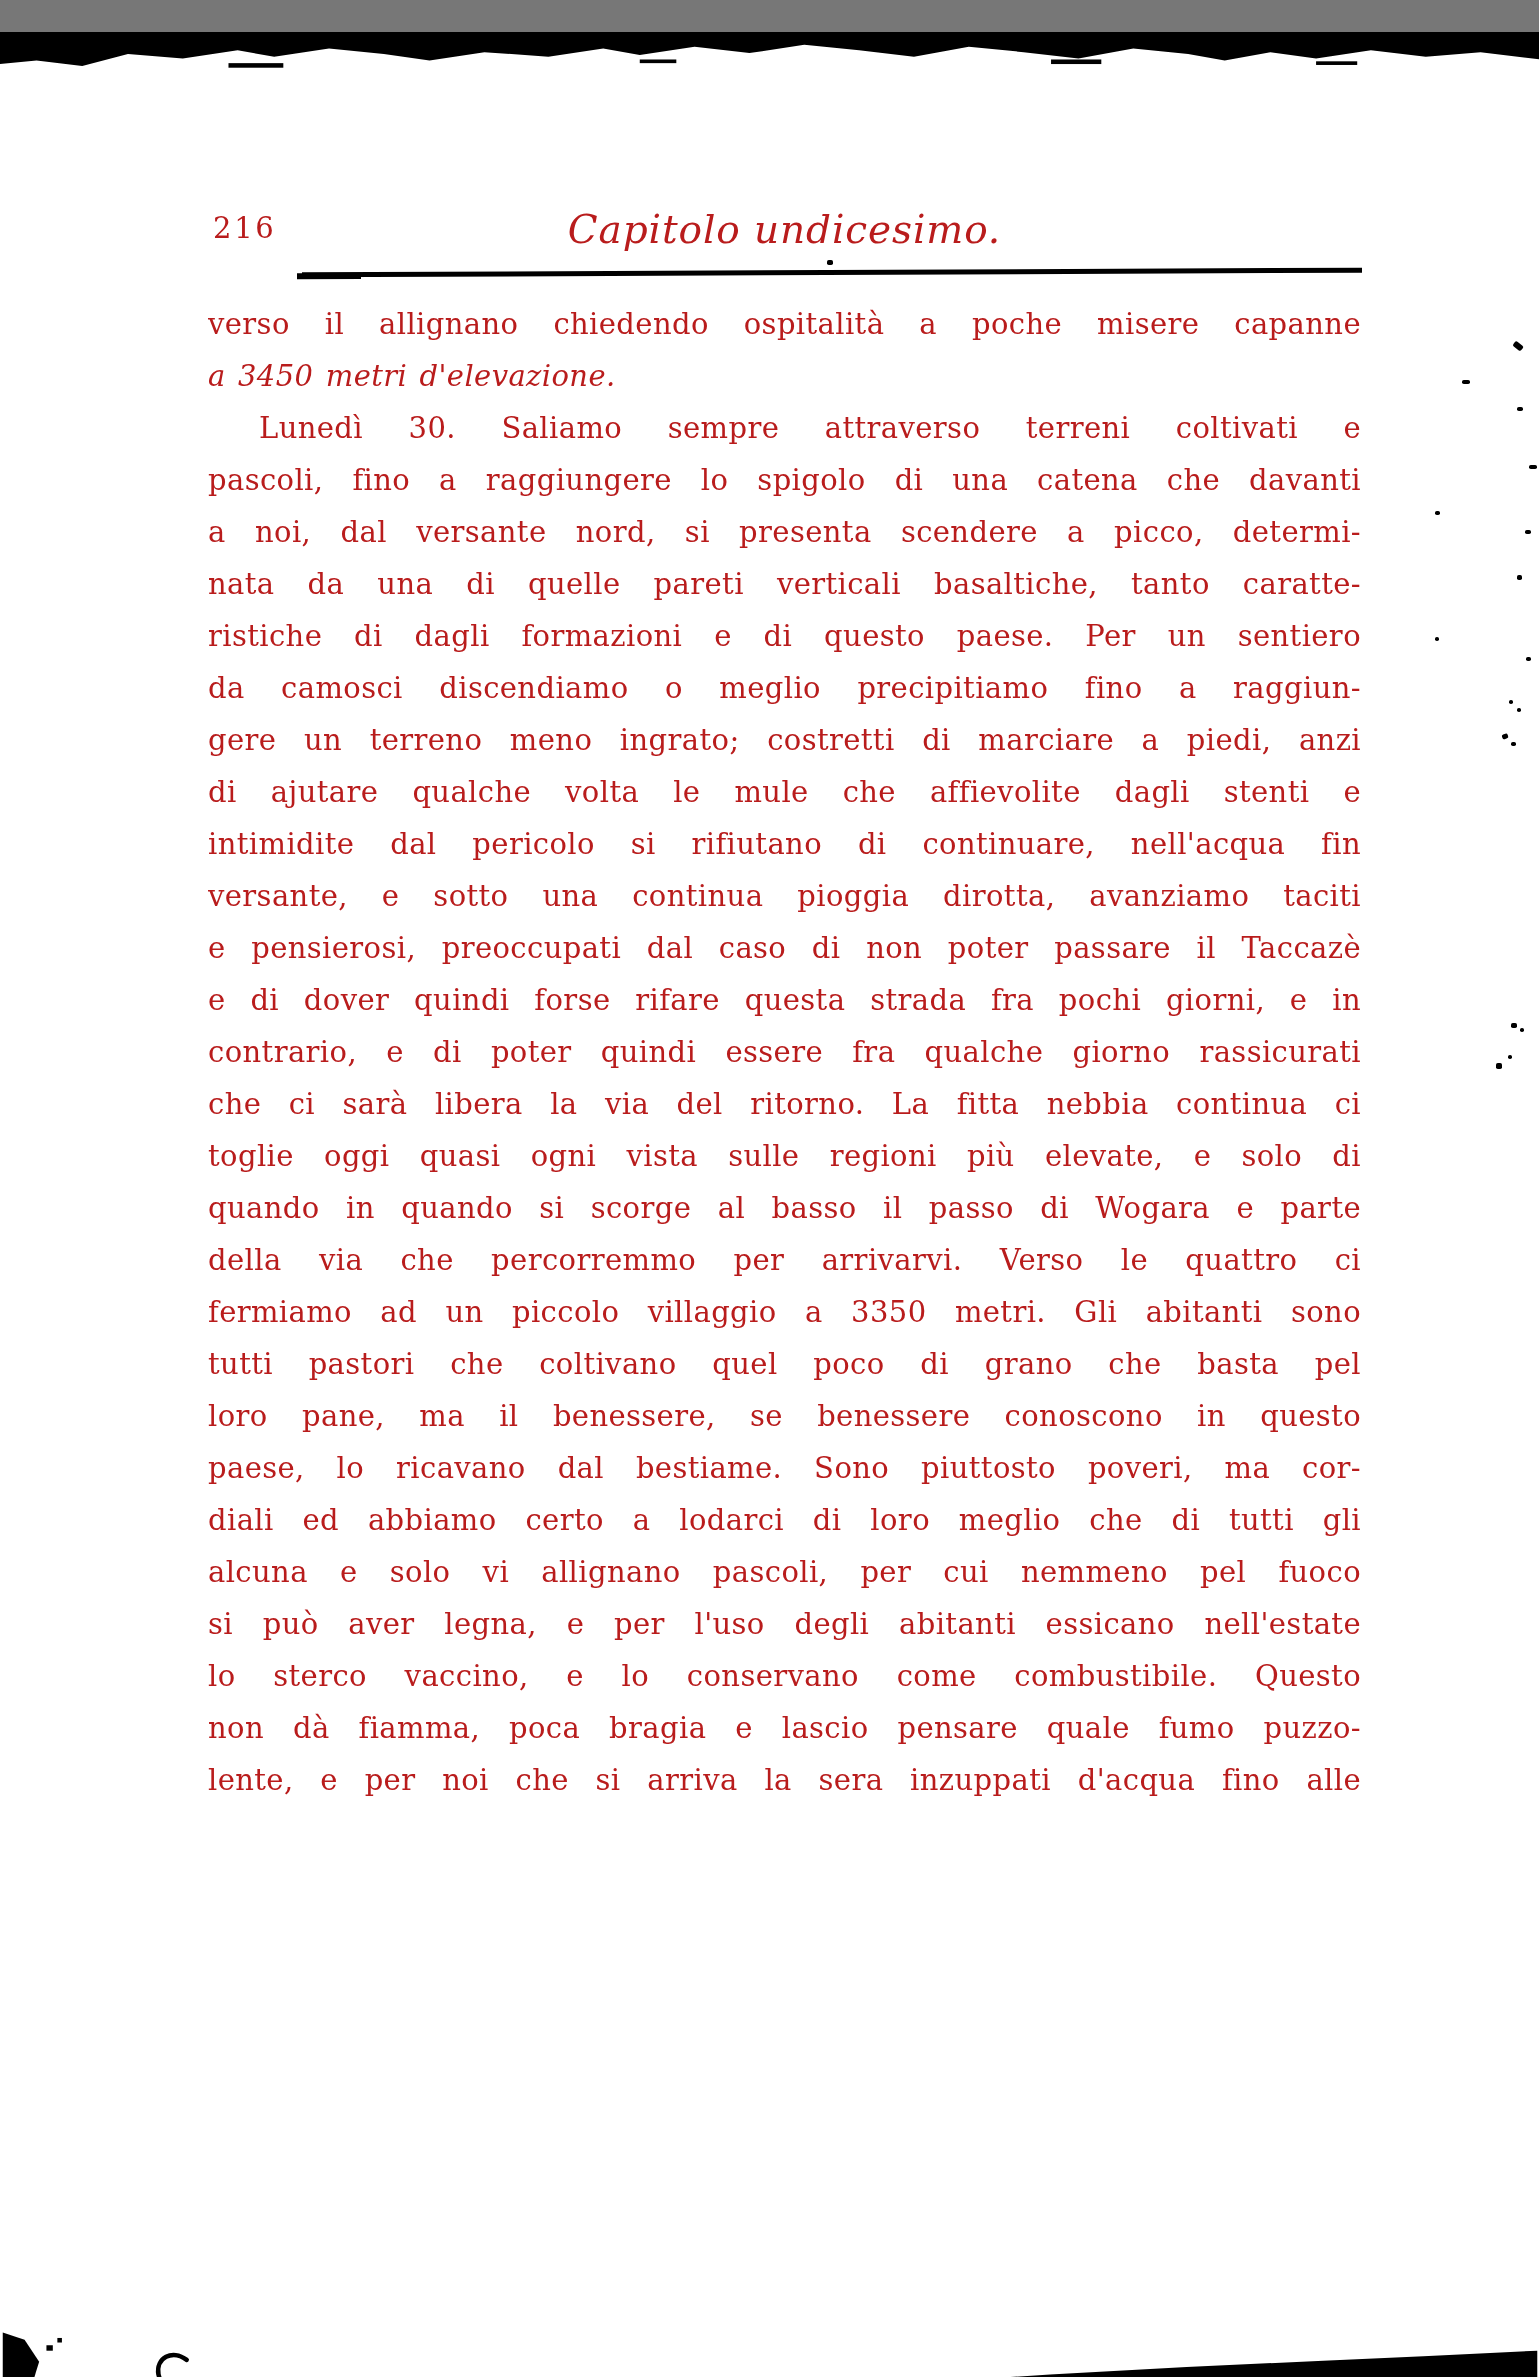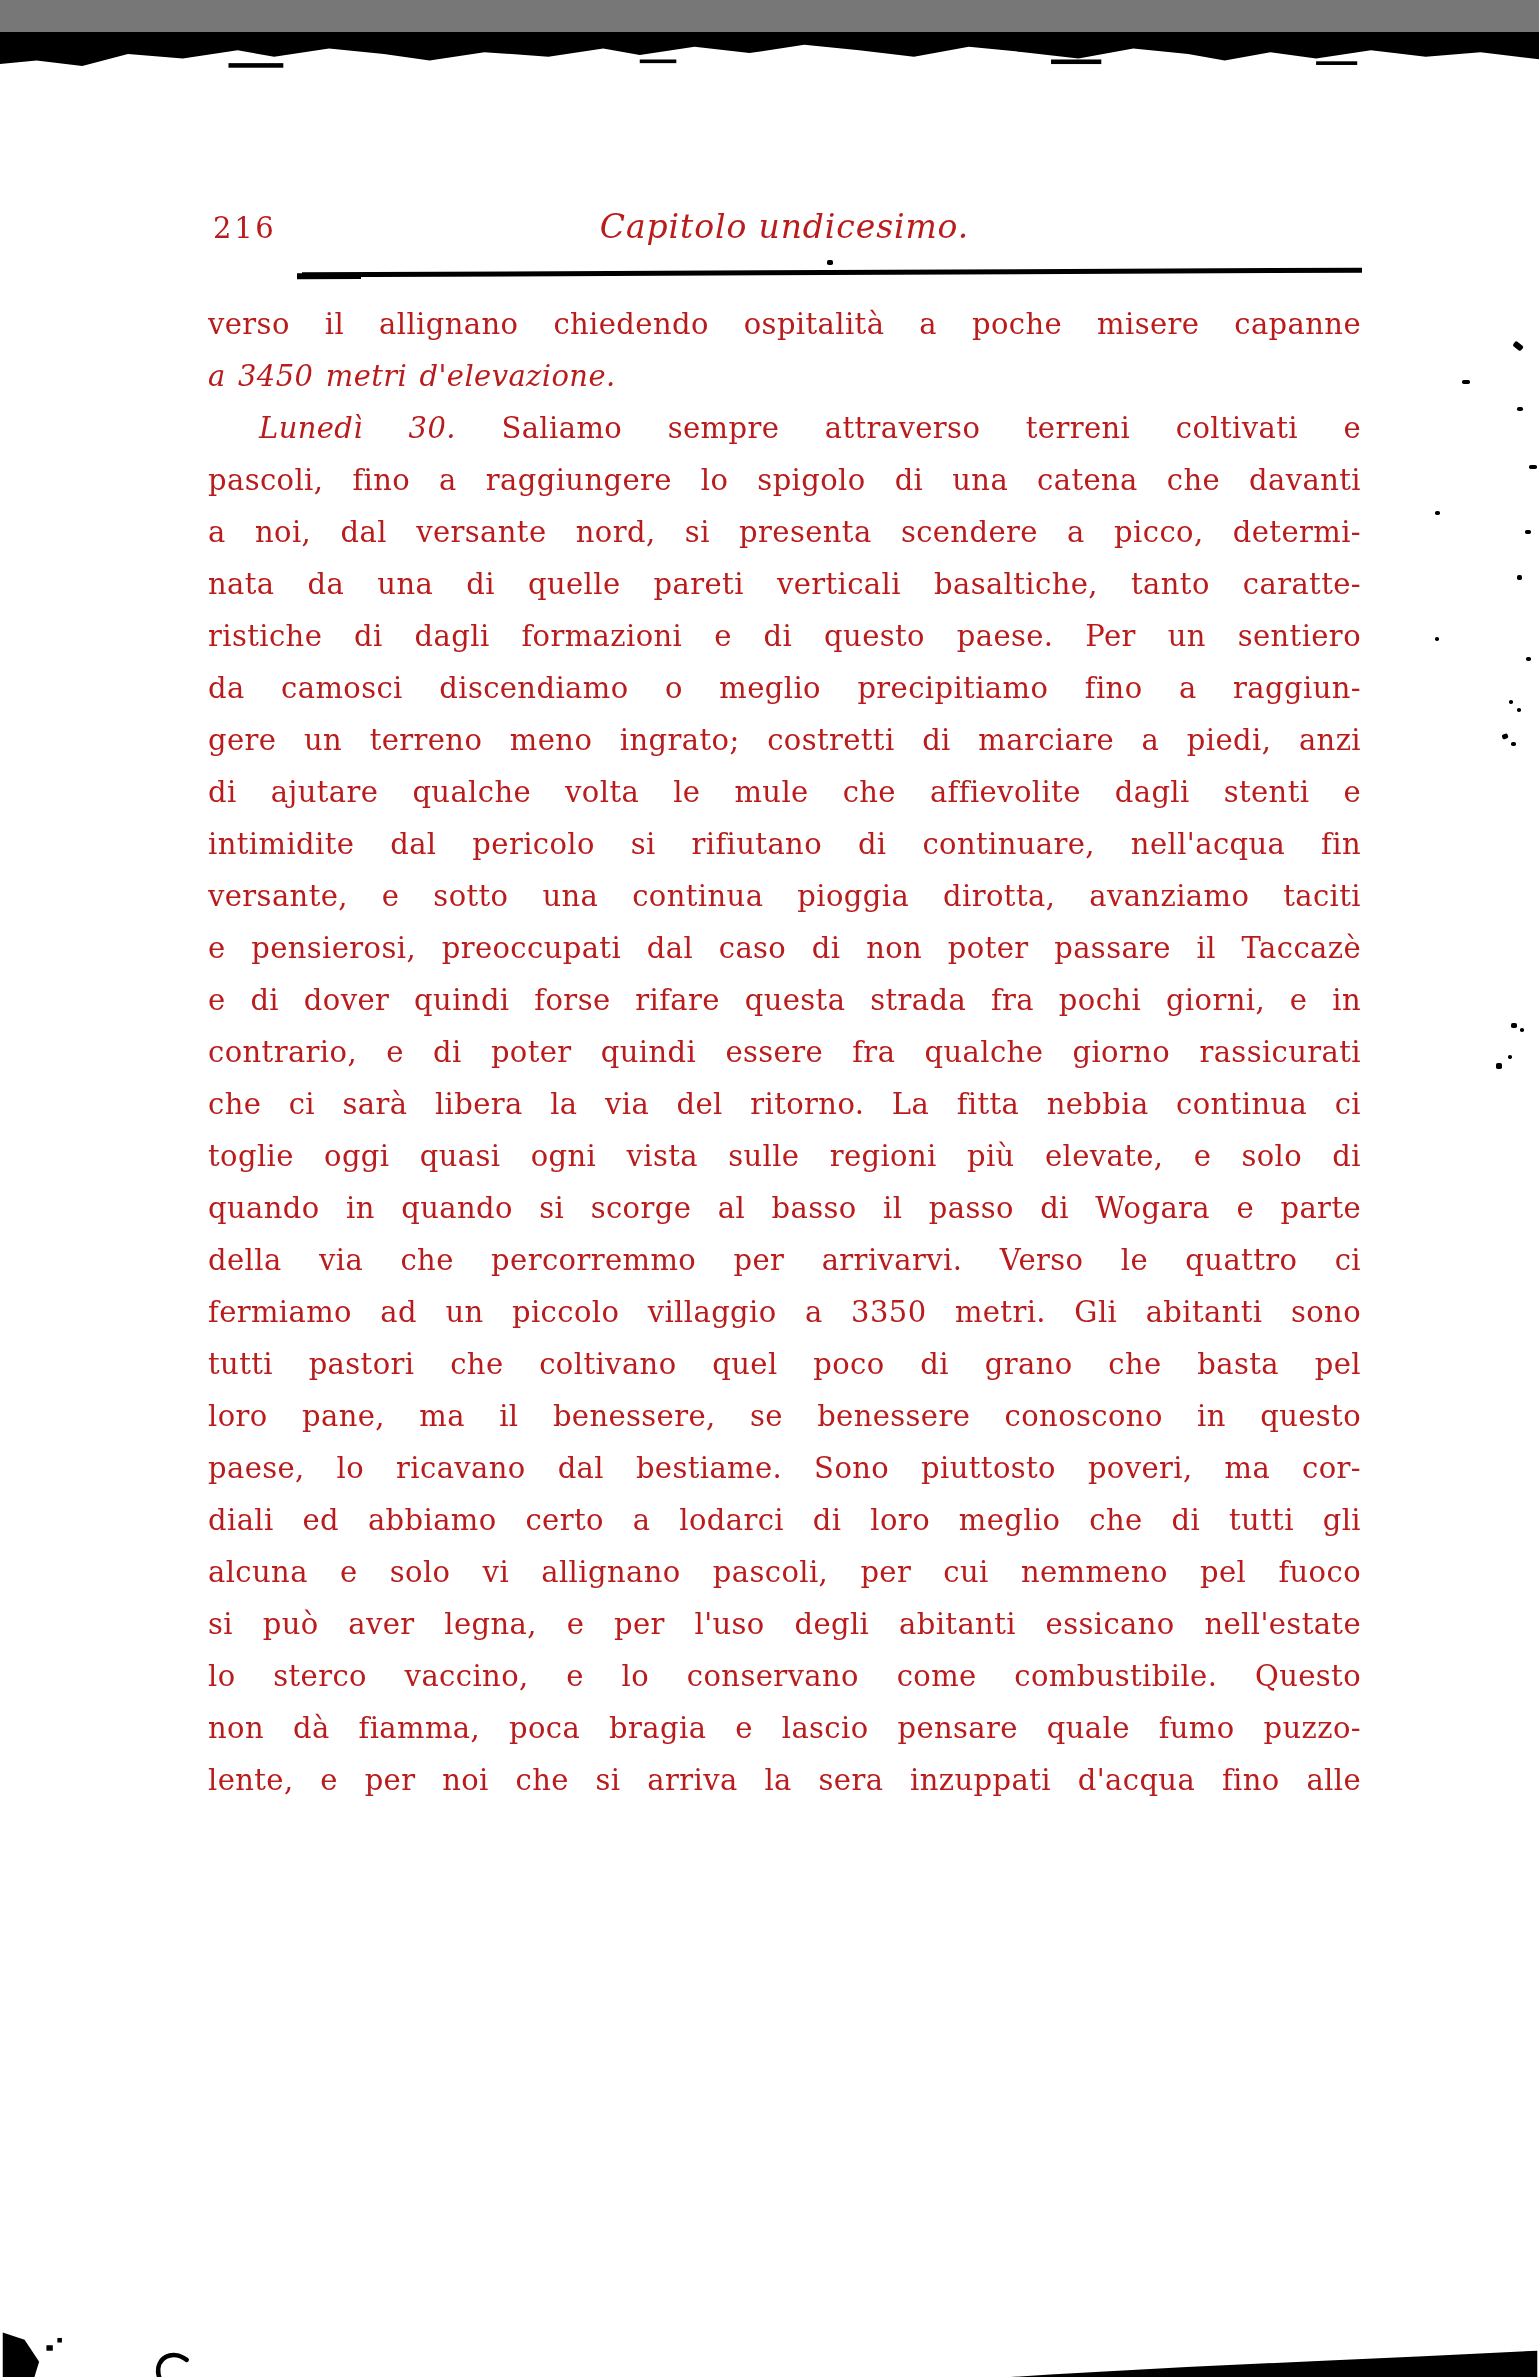--- a/index.html
+++ b/index.html
@@ -14,41 +14,41 @@
   }
   .artifact-svg{position:absolute;left:0;display:block;}
   #artifact-top{top:0;}
   #artifact-bottom{top:2275px;}
   .page-number{
     position:absolute;left:213px;top:179px;
     font-size:29px;letter-spacing:2.7px;
   }
   .chapter-header{
     position:absolute;left:208px;top:175px;width:1153px;
-    text-align:center;font-style:italic;font-size:33px;letter-spacing:0.9px;
+    text-align:center;font-style:italic;font-size:39px;letter-spacing:0.9px;
   }
   .header-rule{
     position:absolute;left:302px;top:238px;width:1060px;height:4.6px;
     background:#000;transform:rotate(-0.25deg);
   }
   .header-rule::before{
     content:"";position:absolute;left:-5.5px;top:0.9px;width:64px;height:6.4px;background:#000;
   }
   .body-text{
     position:absolute;left:208px;top:266px;width:1153px;
   }
   .line{
     height:52px;line-height:52px;
     font-size:29px;letter-spacing:0.4px;word-spacing:2.7px;
     text-align:justify;text-align-last:justify;
     overflow:hidden;white-space:normal;
   }
   .line.noj{text-align:left;text-align-last:left;font-style:italic;}
   .line.ind{text-indent:51px;}
-  .line .it{font-style:italic;}
+  .line .it{}
   .speck{position:absolute;background:#000;border-radius:1.8px;}
 </style>
 </head>
 <body>
 
 <div class="page">
 
   <svg id="artifact-top" class="artifact-svg" width="1540" height="44" viewBox="0 0 1685 48">
     <polygon fill="#000" points="0,0 1685,0 1685,30 1620,22 1560,27 1500,20 1440,29 1390,22 1340,31 1300,24 1240,18 1180,29 1120,22 1060,16 1000,27 940,20 880,14 820,23 760,16 700,25 660,18 600,27 530,22 470,31 420,24 360,18 300,27 260,20 200,29 140,24 90,37 40,31 0,35"></polygon>
     <rect x="250" y="34" width="60" height="5" fill="#000"></rect>

